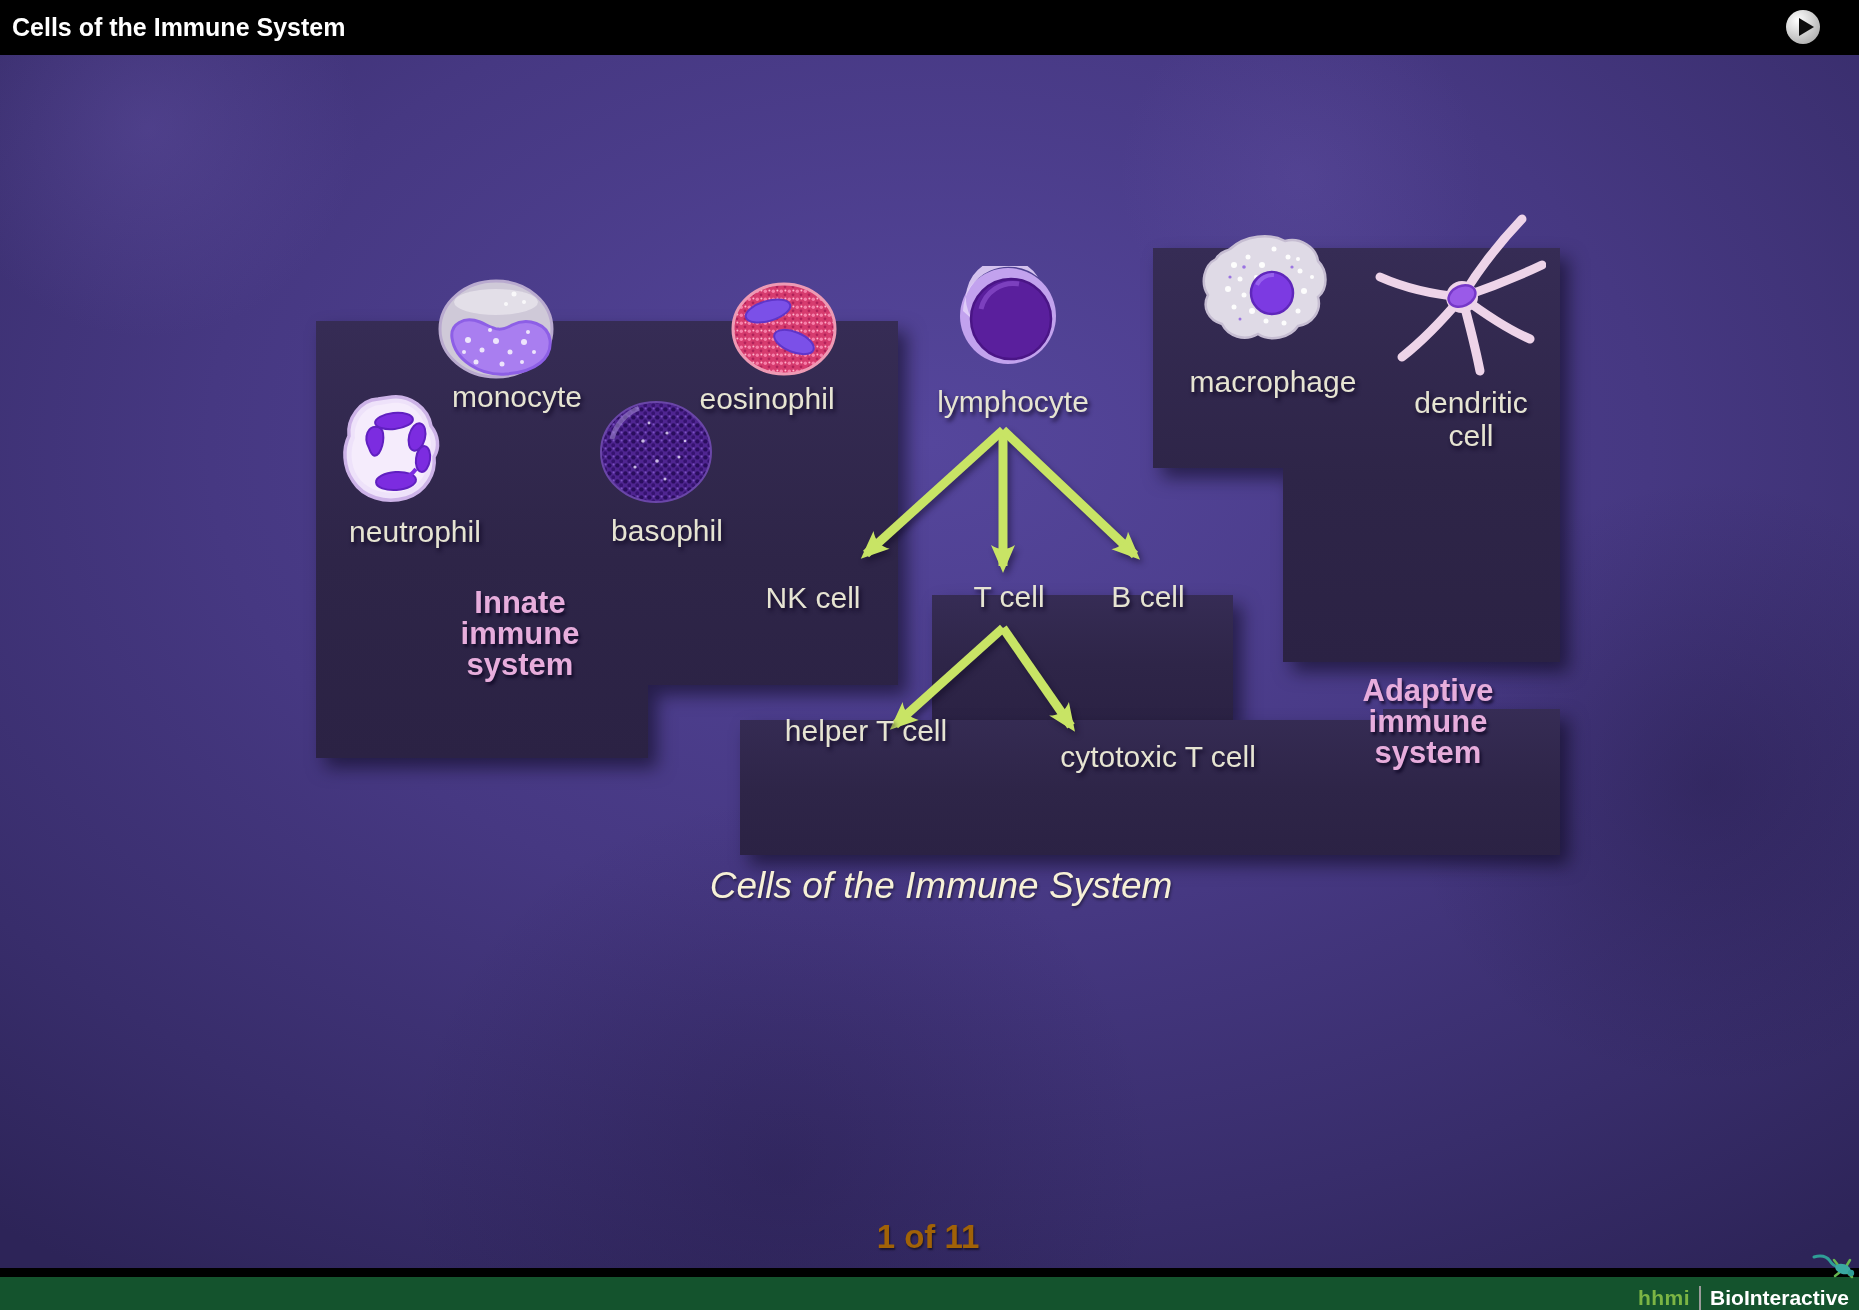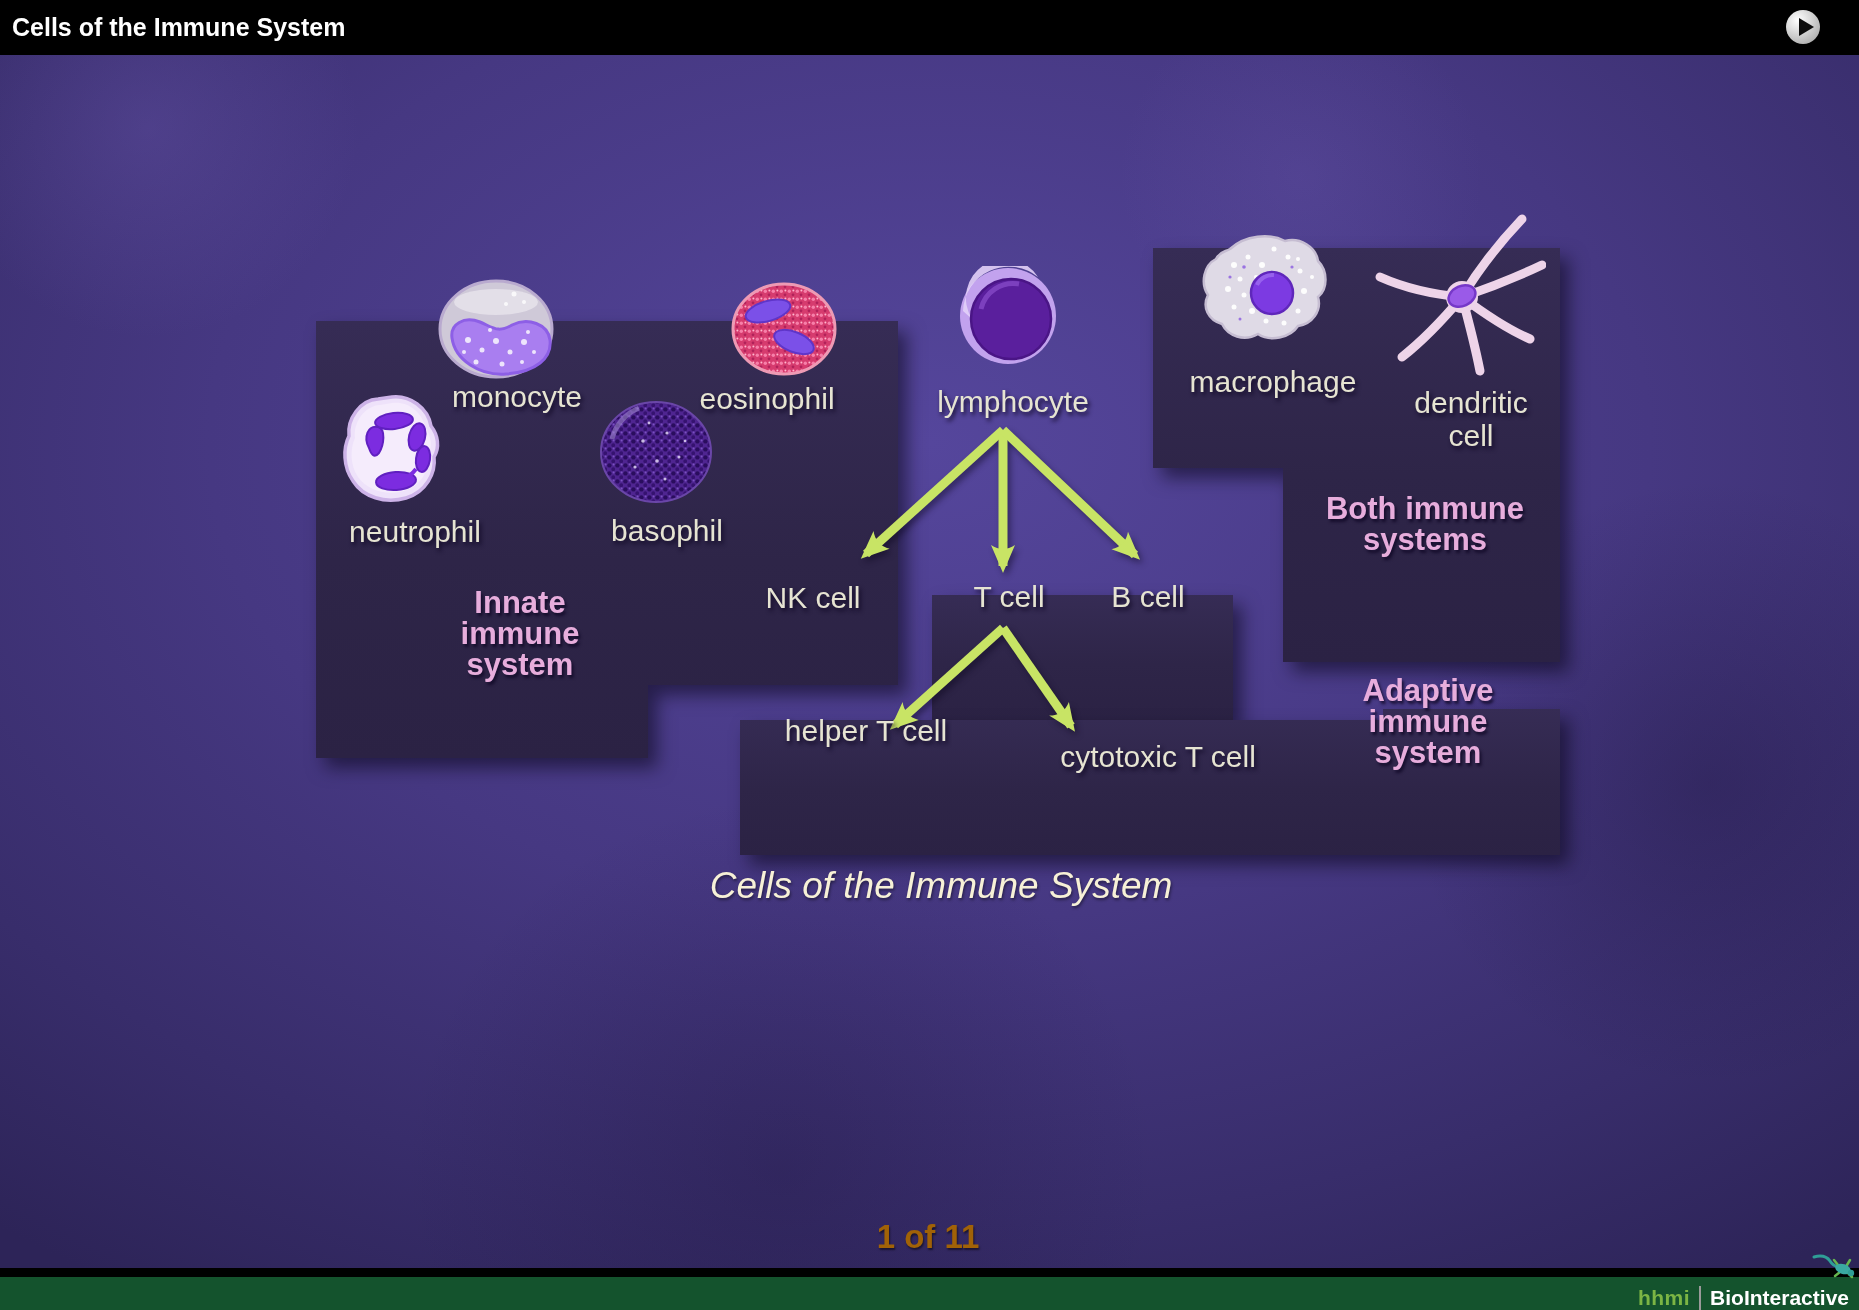--- a/index.html
+++ b/index.html
@@ -249,24 +249,20 @@
   <div class="cl" style="left:1009px;top:597px">T cell</div>
   <div class="cl" style="left:1148px;top:597px">B cell</div>
   <div class="cl" style="left:866px;top:731px">helper T cell</div>
   <div class="cl" style="left:1158px;top:757px">cytotoxic T cell</div>
 
   <div class="grp" style="left:520px;top:633px">
     <span>Innate</span><br>
     <span>immune</span><br>
     <span>system</span>
   </div>
-  <div class="grp" style="left:1425px;top:524px">
-    <span>Both immune</span><br>
-    <span>systems</span>
-  </div>
   <div class="grp" style="left:1428px;top:721px">
     <span>Adaptive</span><br>
     <span>immune</span><br>
     <span>system</span>
   </div>
 
   <div class="caption">Cells of the Immune System</div>
   <div class="pager">1 of 11</div>
 
   <div class="footbar">

